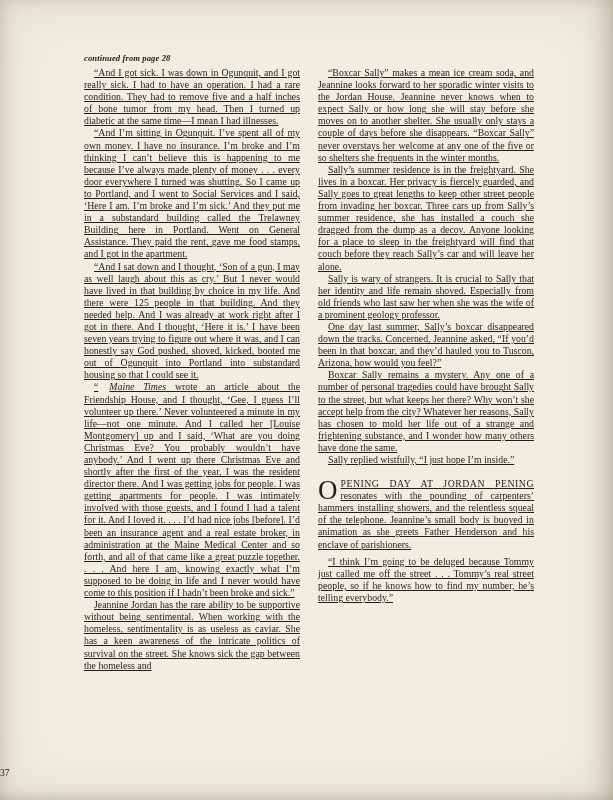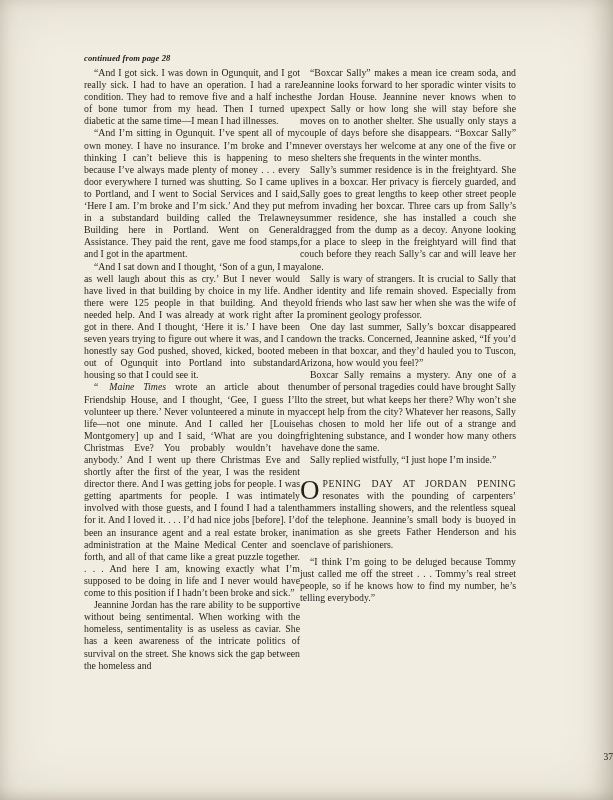--- a/index.html
+++ b/index.html
@@ -17,55 +17,57 @@
       inset -16px 0 22px -10px rgba(96, 85, 62, 0.30),
       inset 10px 0 18px -10px rgba(96, 85, 62, 0.22),
       inset 0 -10px 16px -10px rgba(96, 85, 62, 0.22);
     overflow: hidden;
   }
   .text-block {
     position: absolute;
     left: 84px; top: 67px;
     width: 450px;
     display: flex;
+    gap: 18px;
   }
   .continued {
     position: absolute;
     top: -14px; left: 0;
     font-style: italic;
     font-weight: 600;
     font-size: 8.6px;
     color: #26241f;
     letter-spacing: 0.1px;
   }
   .col {
     width: 216px;
     font-size: 9.8px;
     line-height: 12.1px;
     color: #221f1a;
     text-align: justify;
+    text-decoration: underline;
   }
   .para { margin: 0; }
   .indent { text-indent: 10px; }
   .ital { font-style: italic; margin-left: 11px; }
   .section { margin-top: 12px; }
   .quote-para { margin-top: 5px; }
   .dropcap {
     float: left;
     font-size: 27px;
     line-height: 21px;
     padding: 2px 3px 0 0;
     color: #221f1a;
   }
   .lead-caps { letter-spacing: 0.5px; }
   .pagenum {
     position: absolute;
-    bottom: 38px; left: 0;
+    bottom: 22px; left: 0;
     width: 100%;
-    text-align: right;
+    text-align: left;
     font-size: 9.5px;
     color: #26241f;
   }
 </style>
 </head>
 <body>
 
 <div class="page">
   <div class="text-block">
 

